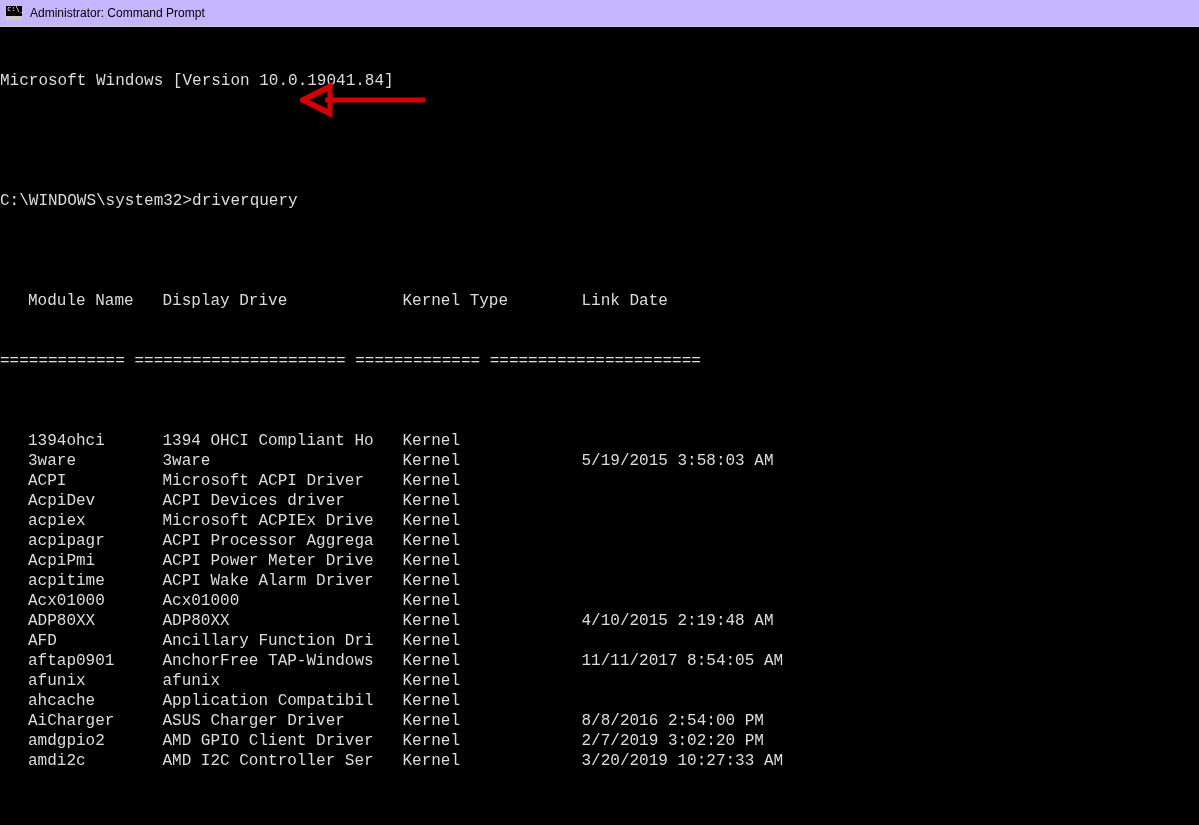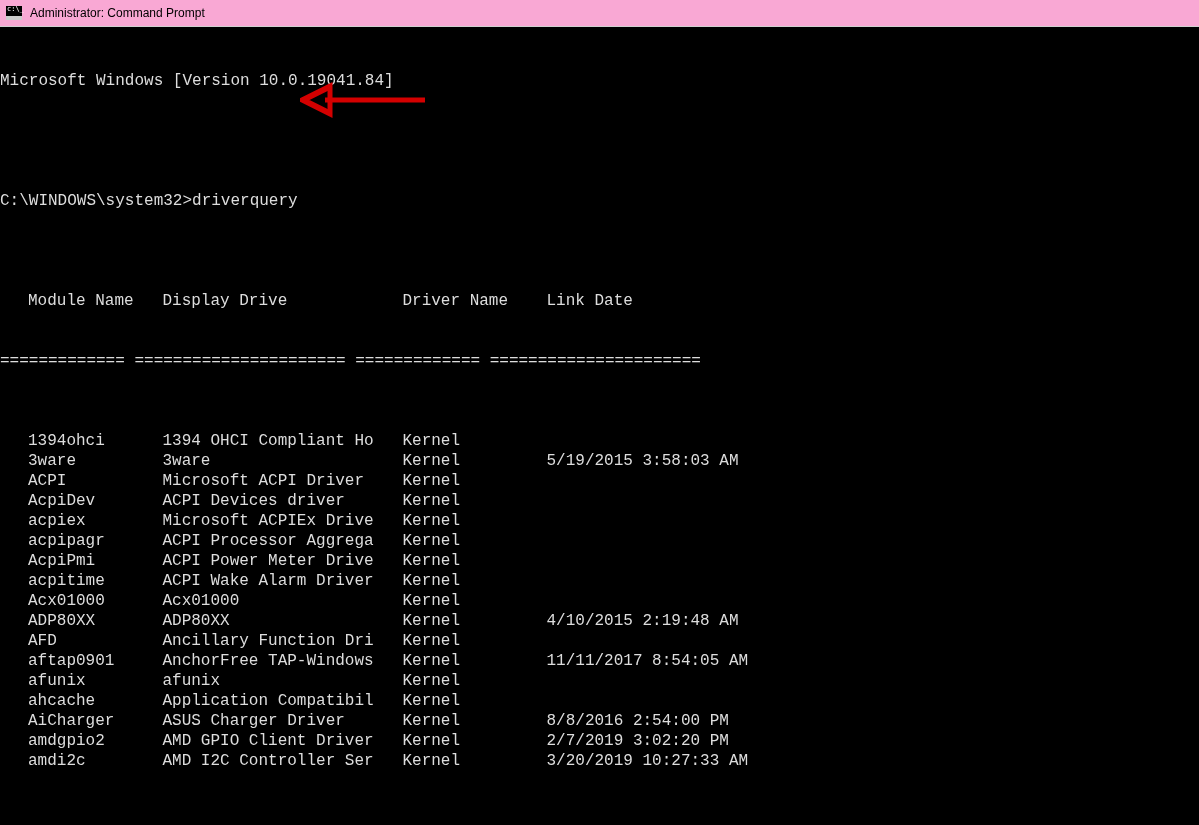--- a/index.html
+++ b/index.html
@@ -5,21 +5,21 @@
   html, body {
     margin: 0;
     padding: 0;
     width: 1199px;
     height: 825px;
     font-family: Consolas, "Courier New", monospace;
     background: #000;
     overflow: hidden;
   }
   .titlebar {
-    background: #f9a8d4;
+    background: #c4b5fd;
     height: 26px;
     display: flex;
     align-items: center;
     padding-left: 6px;
     font-family: "Segoe UI", Tahoma, sans-serif;
     font-size: 12px;
     color: #000;
     border-bottom: 1px solid #d0d0d0;
   }
   .titlebar .app-icon {
@@ -45,42 +45,42 @@
     line-height: 20px;
     padding: 4px 0 0 0;
     white-space: pre;
     position: relative;
   }
   .line { display:block; }
   .headers { margin-top: 20px; }
   .col1 { display:inline-block; width: 14ch; padding-left: 28px; }
   .col2 { display:inline-block; width: 25ch; }
   .col3 { display:inline-block; width: 15ch; }
-  .col4 { display:inline-block; }
+  .col4 { display:inline-block;margin-left:35px; }
   .arrow {
     position: absolute;
     left: 300px;
     top: 53px;
     pointer-events: none;
   }
 </style>
 </head>
 <body>
 
 <div class="titlebar">
   <span class="app-icon"></span>
   <span>Administrator: Command Prompt</span>
 </div>
 
 <div class="term">
   <span class="line">Microsoft Windows [Version 10.0.19041.84]</span>
   <span class="line">&nbsp;</span>
   <span class="line"><span>C:\WINDOWS\system32&gt;</span><span>driverquery</span></span>
 
-  <div class="headers line"><span class="col1">Module Name</span><span class="col2">Display Drive</span><span class="col3">Driver Name</span><span class="col4">Link Date</span></div>
+  <div class="headers line"><span class="col1">Module Name</span><span class="col2">Display Drive</span><span class="col3">Kernel Type</span><span class="col4">Link Date</span></div>
   <div class="line"><span>============= </span><span>====================== </span><span>============= </span><span>======================</span></div>
 
   <div id="rows"><div class="line"><span class="col1">1394ohci</span><span class="col2">1394 OHCI Compliant Ho</span><span class="col3">Kernel</span><span class="col4"></span></div><div class="line"><span class="col1">3ware</span><span class="col2">3ware</span><span class="col3">Kernel</span><span class="col4">5/19/2015 3:58:03 AM</span></div><div class="line"><span class="col1">ACPI</span><span class="col2">Microsoft ACPI Driver</span><span class="col3">Kernel</span><span class="col4"></span></div><div class="line"><span class="col1">AcpiDev</span><span class="col2">ACPI Devices driver</span><span class="col3">Kernel</span><span class="col4"></span></div><div class="line"><span class="col1">acpiex</span><span class="col2">Microsoft ACPIEx Drive</span><span class="col3">Kernel</span><span class="col4"></span></div><div class="line"><span class="col1">acpipagr</span><span class="col2">ACPI Processor Aggrega</span><span class="col3">Kernel</span><span class="col4"></span></div><div class="line"><span class="col1">AcpiPmi</span><span class="col2">ACPI Power Meter Drive</span><span class="col3">Kernel</span><span class="col4"></span></div><div class="line"><span class="col1">acpitime</span><span class="col2">ACPI Wake Alarm Driver</span><span class="col3">Kernel</span><span class="col4"></span></div><div class="line"><span class="col1">Acx01000</span><span class="col2">Acx01000</span><span class="col3">Kernel</span><span class="col4"></span></div><div class="line"><span class="col1">ADP80XX</span><span class="col2">ADP80XX</span><span class="col3">Kernel</span><span class="col4">4/10/2015 2:19:48 AM</span></div><div class="line"><span class="col1">AFD</span><span class="col2">Ancillary Function Dri</span><span class="col3">Kernel</span><span class="col4"></span></div><div class="line"><span class="col1">aftap0901</span><span class="col2">AnchorFree TAP-Windows</span><span class="col3">Kernel</span><span class="col4">11/11/2017 8:54:05 AM</span></div><div class="line"><span class="col1">afunix</span><span class="col2">afunix</span><span class="col3">Kernel</span><span class="col4"></span></div><div class="line"><span class="col1">ahcache</span><span class="col2">Application Compatibil</span><span class="col3">Kernel</span><span class="col4"></span></div><div class="line"><span class="col1">AiCharger</span><span class="col2">ASUS Charger Driver</span><span class="col3">Kernel</span><span class="col4">8/8/2016 2:54:00 PM</span></div><div class="line"><span class="col1">amdgpio2</span><span class="col2">AMD GPIO Client Driver</span><span class="col3">Kernel</span><span class="col4">2/7/2019 3:02:20 PM</span></div><div class="line"><span class="col1">amdi2c</span><span class="col2">AMD I2C Controller Ser</span><span class="col3">Kernel</span><span class="col4">3/20/2019 10:27:33 AM</span></div></div>
 
   <svg class="arrow" width="130" height="40">
     <line x1="125" y1="20" x2="25" y2="20" stroke="#d40000" stroke-width="5"></line>
     <polygon points="2,20 30,6 30,14 30,26 30,34" fill="none" stroke="#d40000" stroke-width="5" stroke-linejoin="miter"></polygon>
     <polyline points="28,8 4,20 28,32" fill="none" stroke="#d40000" stroke-width="5" stroke-linejoin="miter"></polyline>
   </svg>
 

